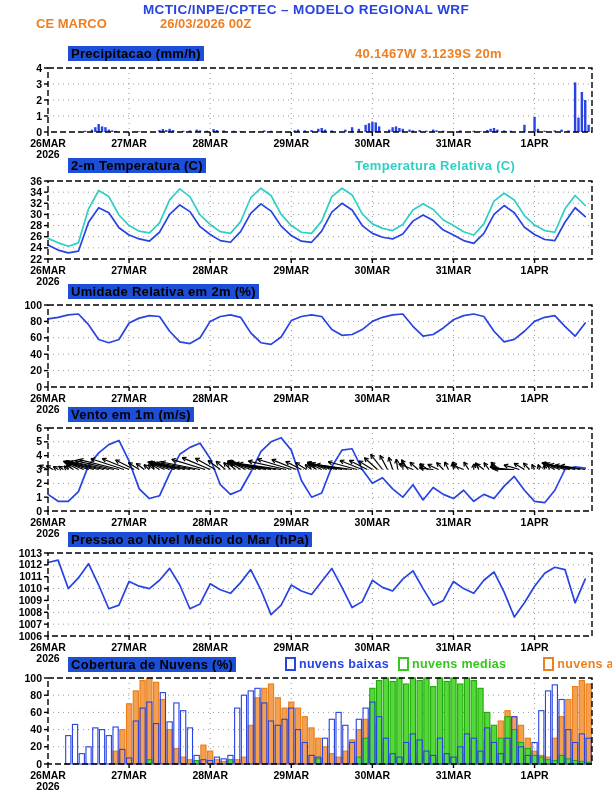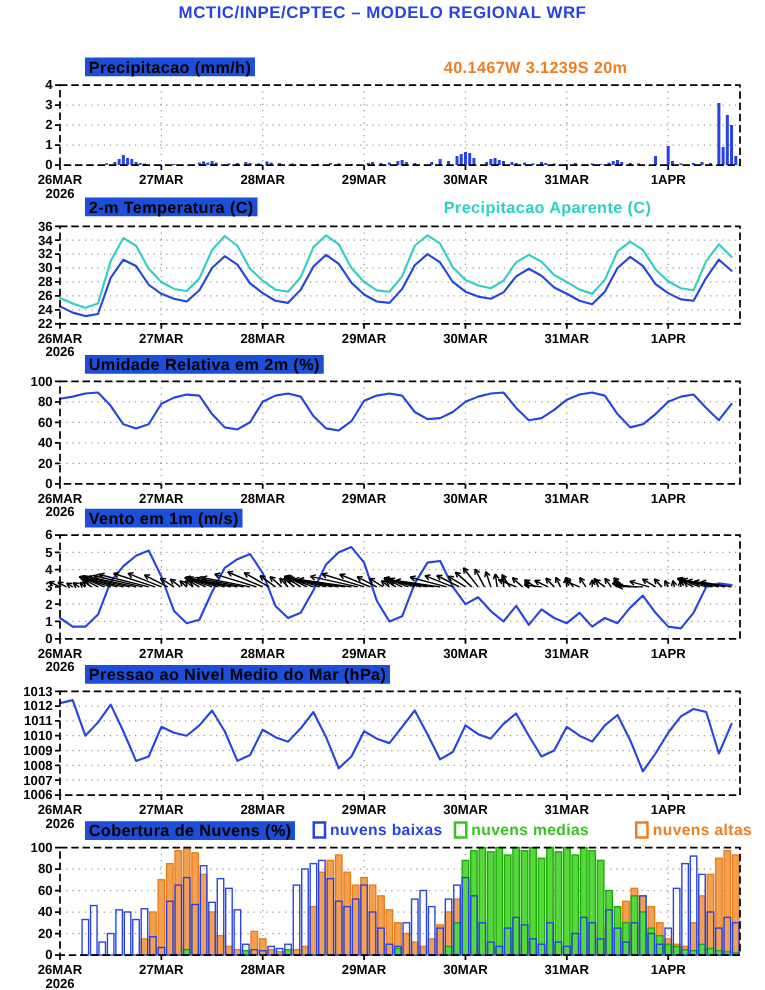--- a/index.html
+++ b/index.html
@@ -7,36 +7,40 @@
         font-family:"Liberation Sans",sans-serif;font-weight:bold;color:#000;}
   .hdr-title{position:absolute;top:2px;left:0;width:612px;text-align:center;
         font-size:13.5px;letter-spacing:0.4px;color:#2743e3;}
   .hdr-sub{position:absolute;top:16px;left:0;width:612px;height:15px;font-size:13px;color:#ee7f21;}
   .hdr-station{position:absolute;left:36px;top:0;}
   .hdr-run{position:absolute;left:160px;top:0;}
   .panel{position:absolute;left:0;width:612px;}
   .ptitle{position:absolute;left:0;width:612px;height:16px;font-size:13px;letter-spacing:0.3px;z-index:2;}
   .ptitle .t{position:absolute;left:68px;top:0;background:#1d4ed8;padding:0 3px;color:#000;white-space:nowrap;}
   .ptitle .ann{position:absolute;left:352px;top:0;background:#fff;padding:0 3px;white-space:nowrap;text-align:right;}
-  .c-orange{color:#ee7f21;padding-left:28px;} .c-cyan{color:#2fd0c4;} .c-blue{color:#2743e3;} .c-green{color:#35c51d;}
+  .c-orange{color:#ee7f21;padding-left:28px;} .c-cyan{color:#2fd0c4;} .c-blue{color:#2743e3;margin-left:35px;} .c-green{color:#35c51d;}
   .legend{position:absolute;left:248px;top:0;display:flex;gap:9px;background:#fff;padding:0 2px;}
   .legend .item{display:flex;align-items:center;gap:3px;font-size:12.5px;white-space:nowrap;}
   .sq{display:inline-block;width:7px;height:10px;background:#fff;border-width:2px;border-style:solid;}
   .sq-blue{border-color:#2743e3;} .sq-green{border-color:#35c51d;} .sq-orange{border-color:#ee7f21;}
   svg{position:absolute;left:0;}
   .grid{stroke:#999;stroke-width:1;stroke-dasharray:1 4;fill:none;}
   .frame{fill:none;stroke:#000;stroke-width:1.4;stroke-dasharray:6 3;}
   .tick{stroke:#000;stroke-width:1.4;}
   .ylab,.xlab{font-family:"Liberation Sans",sans-serif;font-weight:bold;font-size:10.5px;fill:#000;}
 </style>
 </head>
 <body>
 
 <div class="page">
   <div class="hdr-title">MCTIC/INPE/CPTEC – MODELO REGIONAL WRF</div>
+  <div class="hdr-sub">
+    <span class="hdr-station">CE MARCO</span>
+    <span class="hdr-run">26/03/2026 00Z</span>
+  </div>
 
   <section class="panel" style="top:46px">
     <div class="ptitle">
       <span class="t">Precipitacao (mm/h)</span>
       <span class="ann c-orange">40.1467W 3.1239S 20m</span>
     </div>
     <svg style="top:14px" viewBox="0 0 612 102" width="612" height="102">
         <line x1="44" y1="72" x2="48" y2="72" class="tick"></line>
         <text x="42" y="75.5" class="ylab" text-anchor="end">0</text>
         <line x1="48" y1="56" x2="592" y2="56" class="grid"></line>
@@ -150,21 +154,21 @@
         <rect x="580.663354037267" y="32" width="2.4" height="40" fill="#2743e3"></rect>
         <rect x="584.0422360248447" y="40" width="2.4" height="32" fill="#2743e3"></rect>
         <rect x="587.4211180124223" y="64.8" width="2.4" height="7.200000000000003" fill="#2743e3"></rect>
         <rect x="48" y="8" width="544" height="64" class="frame"></rect>
       </svg>
   </section>
 
   <section class="panel" style="top:158px">
     <div class="ptitle">
       <span class="t">2-m Temperatura (C)</span>
-      <span class="ann c-cyan">Precipitacao Aparente (C)</span>
+      <span class="ann c-cyan">Temperatura Relativa (C)</span>
     </div>
     <svg style="top:15px" viewBox="0 0 612 116" width="612" height="116">
         <line x1="44" y1="86" x2="48" y2="86" class="tick"></line>
         <text x="42" y="89.5" class="ylab" text-anchor="end">22</text>
         <line x1="48" y1="74.85714285714286" x2="592" y2="74.85714285714286" class="grid"></line>
         <line x1="44" y1="74.85714285714286" x2="48" y2="74.85714285714286" class="tick"></line>
         <text x="42" y="78.35714285714286" class="ylab" text-anchor="end">24</text>
         <line x1="48" y1="63.714285714285715" x2="592" y2="63.714285714285715" class="grid"></line>
         <line x1="44" y1="63.714285714285715" x2="48" y2="63.714285714285715" class="tick"></line>
         <text x="42" y="67.21428571428572" class="ylab" text-anchor="end">26</text>

